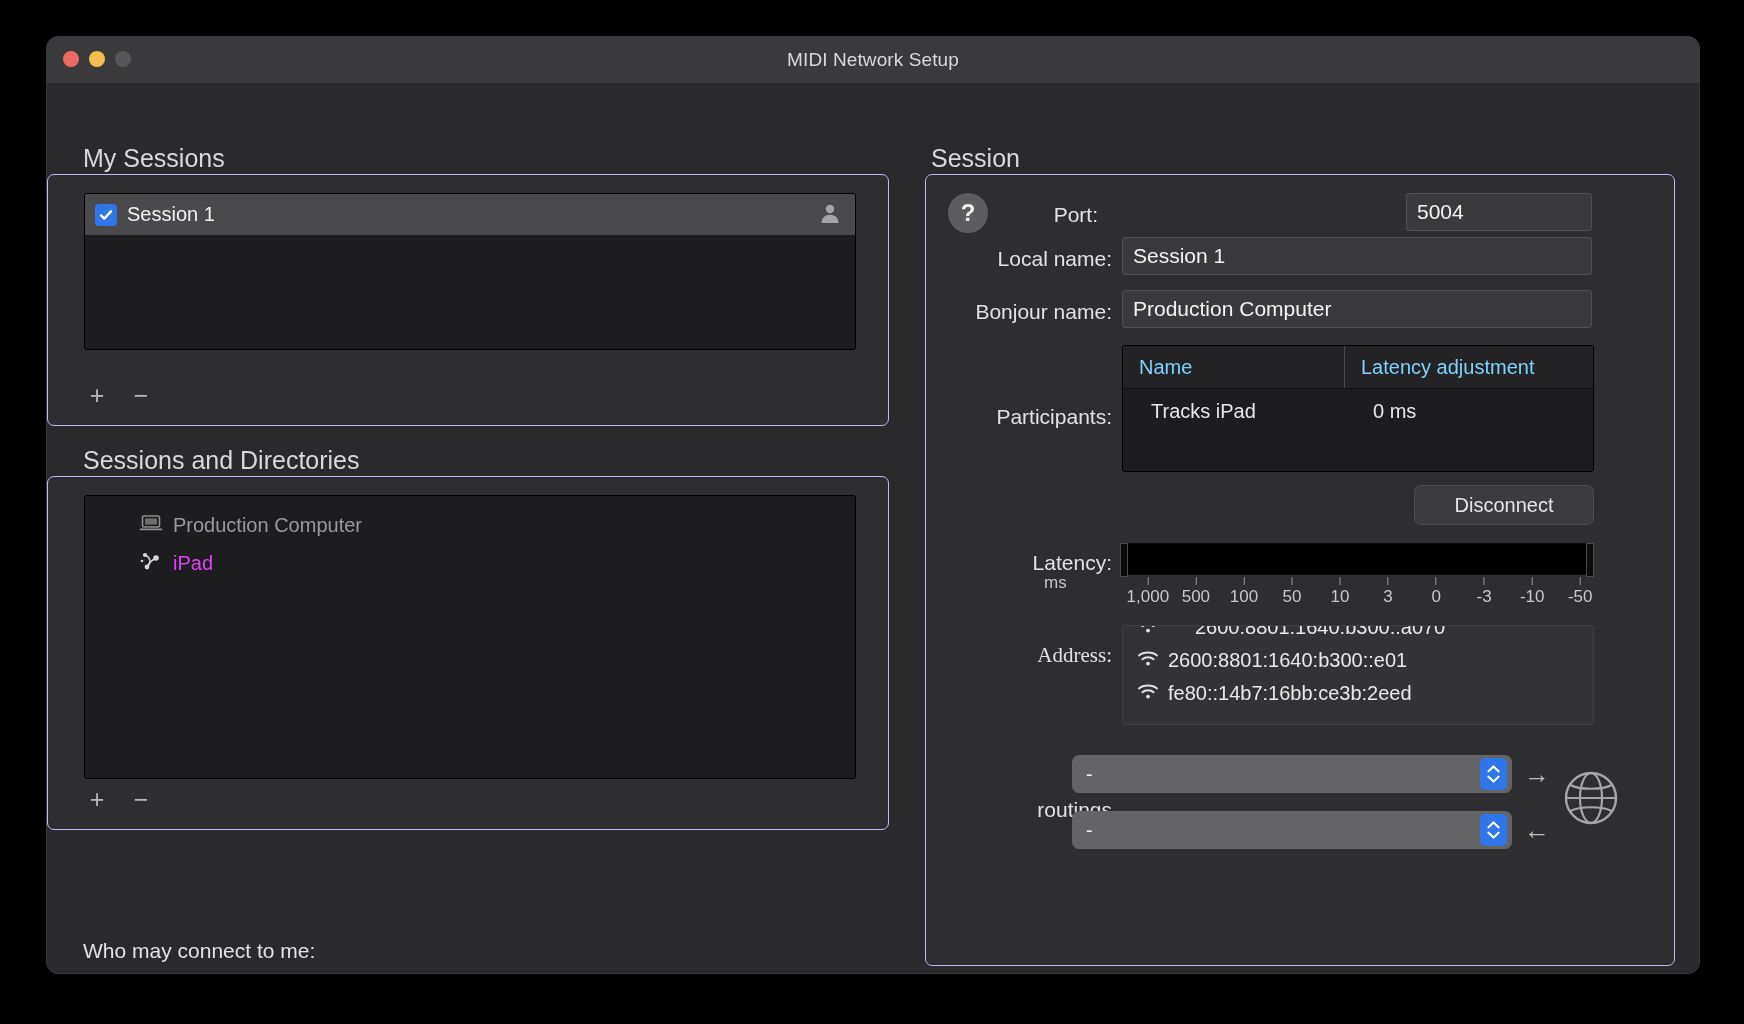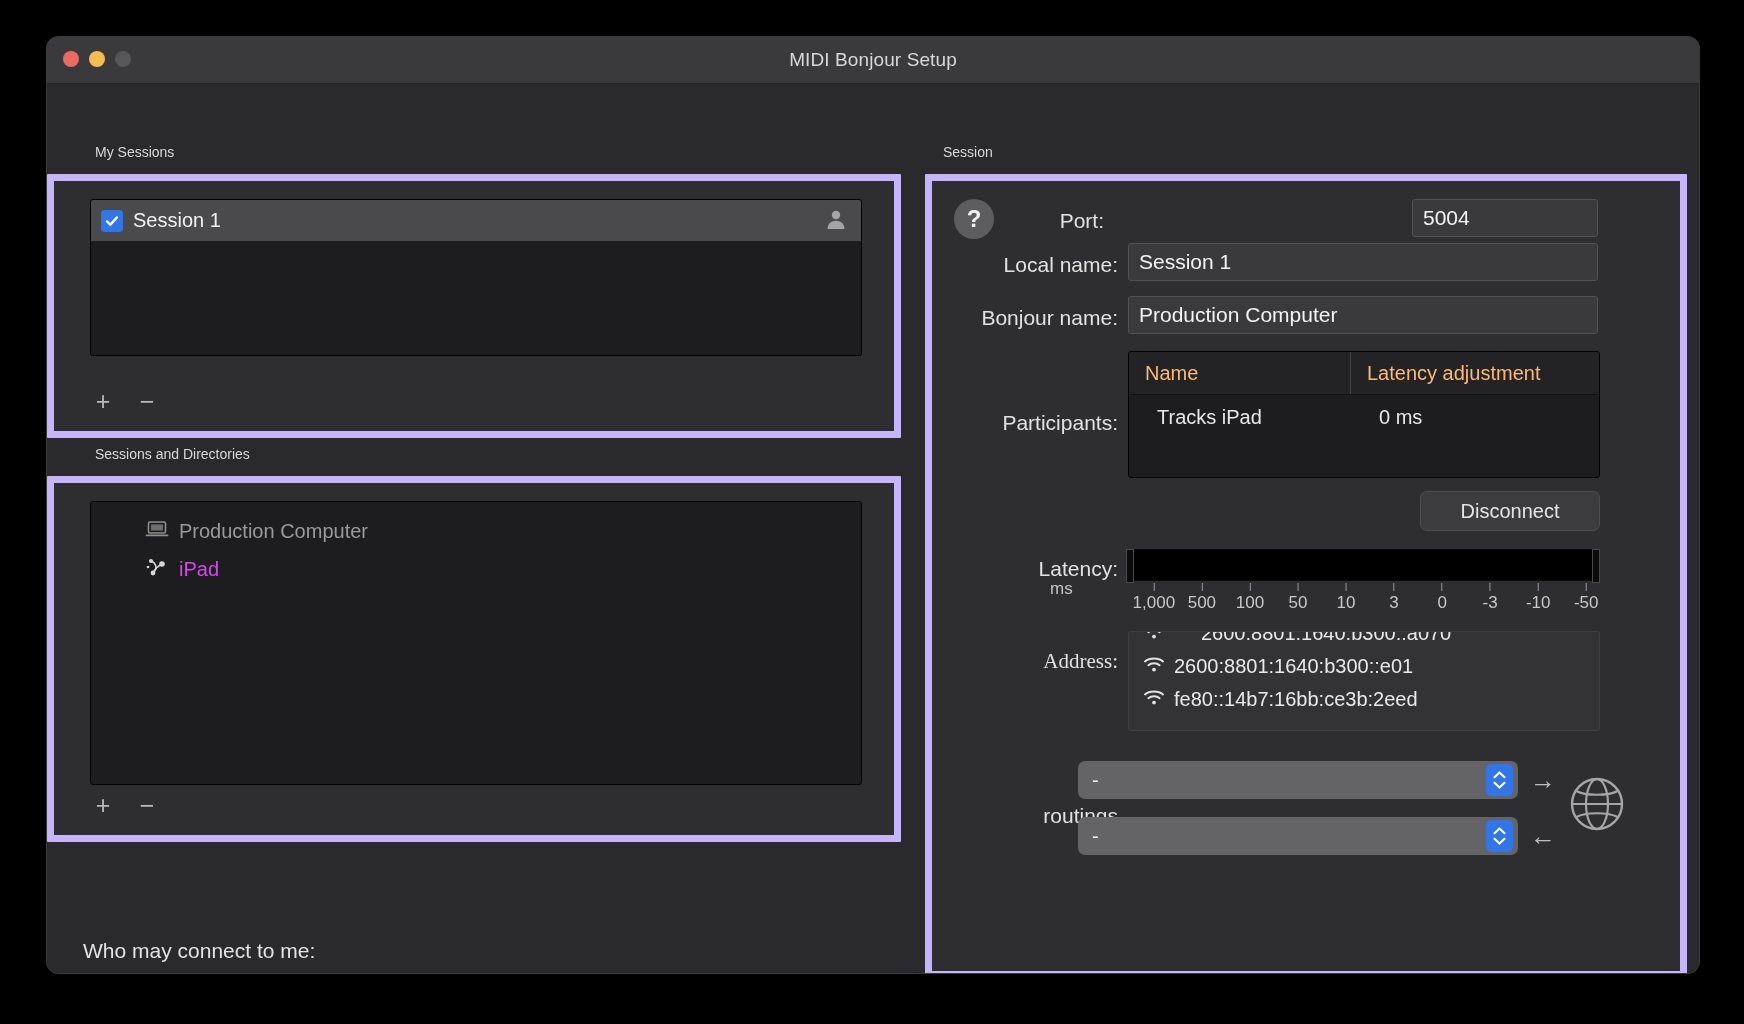--- a/index.html
+++ b/index.html
@@ -76,29 +76,28 @@
     left: 0; top: 0;
     width: 878px; height: 890px;
   }
   .right-col {
     position: absolute;
     left: 878px; top: 0;
     width: 858px; height: 890px;
   }
 
   .section-label {
-    font-size: 14px;
+    font-size: 25px;
     color: #d9d9d9;
-    margin-left: 12px;
   }
 
   .group-box {
     background: #2e2e30;
-    border: 7px solid #c4b5fd;
-    border-radius: 1px;
+    border: 1px solid #c4b5fd;
+    border-radius: 7px;
   }
 
   
   .my-sessions-label {
     position: absolute; left: 36px; top: 60px;
   }
   .my-sessions-box {
     position: absolute;
     left: 0px; top: 90px;
     width: 840px; height: 250px;
@@ -282,21 +281,21 @@
     overflow: hidden;
   }
   .pt-head {
     display: flex;
     height: 42px;
     background: #232325;
     border-bottom: 1px solid #111;
   }
   .pt-head div {
     font-size: 20px;
-    color: #fdba74;
+    color: #7dd3fc;
     display: flex;
     align-items: center;
     padding-left: 16px;
     box-sizing: border-box;
   }
   .pt-col-name { width: 222px; border-right: 1px solid #4a4a4c; }
   .pt-col-lat { flex: 1; }
   .pt-row { display: flex; height: 44px; }
   .pt-row div {
     font-size: 20px;
@@ -439,21 +438,21 @@
 
 <div id="root">
   <div class="window">
 
     <div class="titlebar">
       <div class="traffic">
         <div class="light red"></div>
         <div class="light yellow"></div>
         <div class="light gray"></div>
       </div>
-      <div class="window-title">MIDI Bonjour Setup</div>
+      <div class="window-title">MIDI Network Setup</div>
     </div>
 
     <div class="body">
 
       <div class="left-col">
 
         <div class="section-label my-sessions-label">My Sessions</div>
 
         <div class="group-box my-sessions-box">
           <div class="sessions-list">

